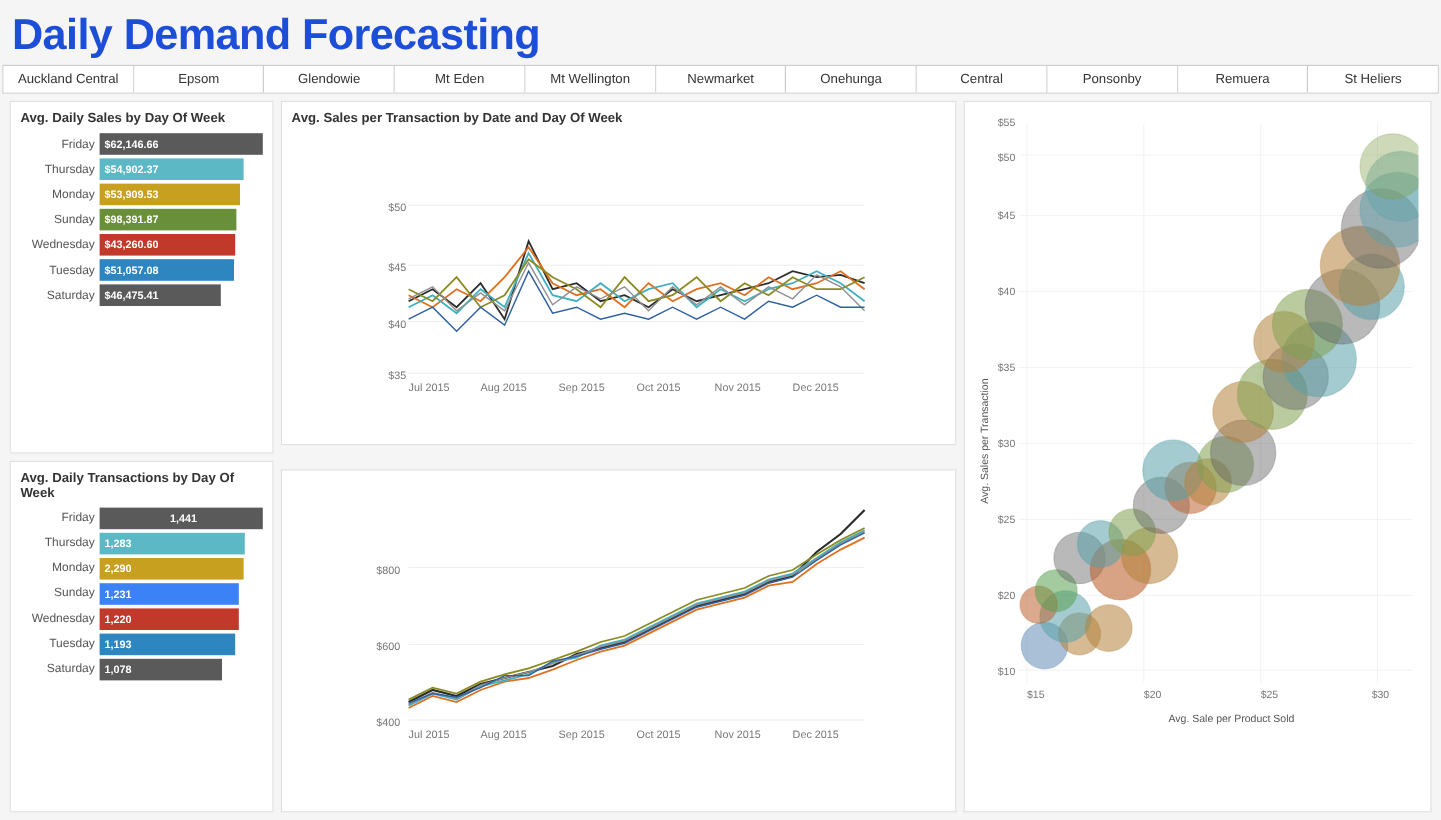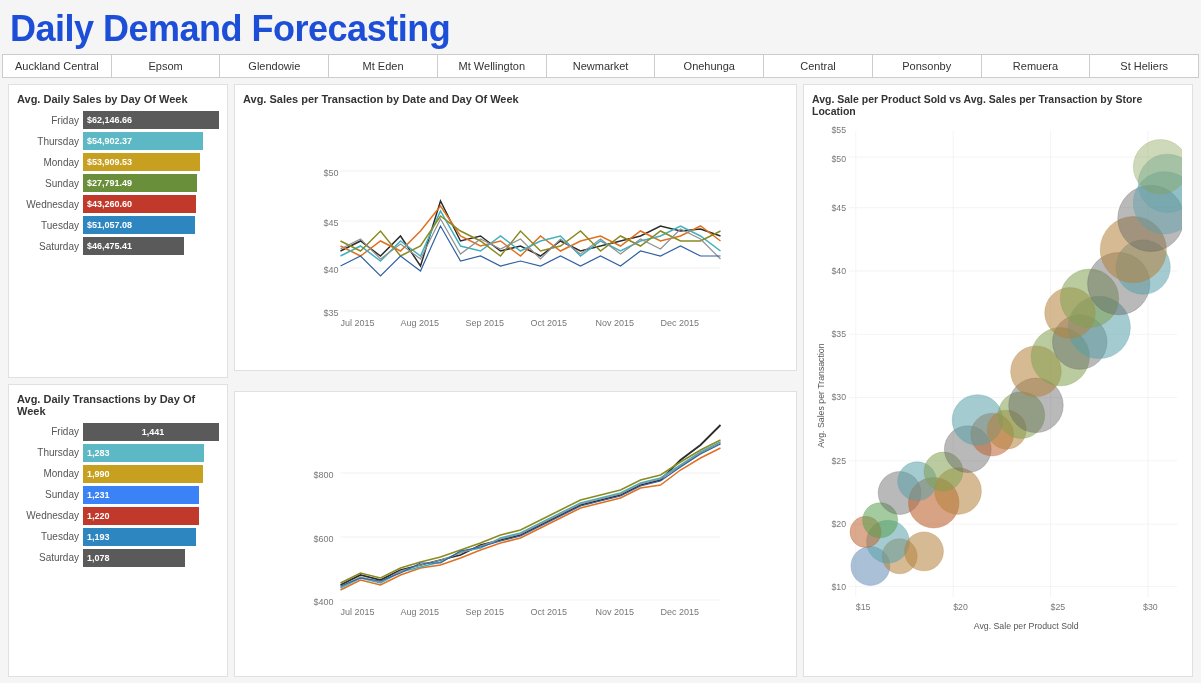--- a/index.html
+++ b/index.html
@@ -218,21 +218,21 @@
       <div class="bar-track">
         <div class="bar-fill" style="width:86%;background:#c8a020;">
           <span class="bar-value">$53,909.53</span>
         </div>
       </div>
     </div>
             <div class="bar-row">
       <span class="bar-label">Sunday</span>
       <div class="bar-track">
         <div class="bar-fill" style="width:84%;background:#6a8f3a;">
-          <span class="bar-value">$27,791.49</span>
+          <span class="bar-value">$98,391.87</span>
         </div>
       </div>
     </div>
             <div class="bar-row">
       <span class="bar-label">Wednesday</span>
       <div class="bar-track">
         <div class="bar-fill" style="width:83%;background:#c0392b;">
           <span class="bar-value">$43,260.60</span>
         </div>
       </div>
@@ -272,21 +272,21 @@
       <div class="bar-track">
         <div class="bar-fill" style="width:89%;background:#5bb8c4;">
           <span class="bar-value">1,283</span>
         </div>
       </div>
     </div>
             <div class="bar-row">
       <span class="bar-label">Monday</span>
       <div class="bar-track">
         <div class="bar-fill" style="width:88%;background:#c8a020;">
-          <span class="bar-value">1,990</span>
+          <span class="bar-value">2,290</span>
         </div>
       </div>
     </div>
             <div class="bar-row">
       <span class="bar-label">Sunday</span>
       <div class="bar-track">
         <div class="bar-fill" style="width:85%;background:#3b82f6;">
           <span class="bar-value">1,231</span>
         </div>
       </div>
@@ -384,21 +384,20 @@
 
           <polyline points="35,187 55,177 75,182 95,171 115,165 135,160 155,153 175,146 195,139 215,134 235,124 255,114 275,104 295,99 315,94 335,84 355,79 375,66 395,53 415,43" fill="none" stroke="#909090" stroke-width="1.2"></polyline>
 
           <polyline points="35,186 55,178 75,181 95,173 115,163 135,163 155,151 175,147 195,141 215,136 235,126 255,116 275,106 295,101 315,96 335,86 355,81 375,67 395,54 415,44" fill="none" stroke="#3060a0" stroke-width="1.2"></polyline>
         </svg>
       </div>
     </div>
 
     <div class="right-col">
       <div class="scatter-container" style="height:100%;">
-        <div class="scatter-title">Avg. Sale per Product Sold vs Avg. Sales per Transaction by Store Location</div>
         <svg width="370" height="520" viewBox="0 0 380 530">
 
           <text transform="rotate(-90, 12, 280)" x="12" y="280" font-size="9" fill="#555" text-anchor="middle">Avg. Sales per Transaction</text>
 
           <text x="220" y="520" font-size="9" fill="#555" text-anchor="middle">Avg. Sale per Product Sold</text>
 
           <text x="20" y="480" font-size="9" fill="#777">$10</text>
           <text x="20" y="415" font-size="9" fill="#777">$20</text>
           <text x="20" y="350" font-size="9" fill="#777">$25</text>
           <text x="20" y="285" font-size="9" fill="#777">$30</text>

